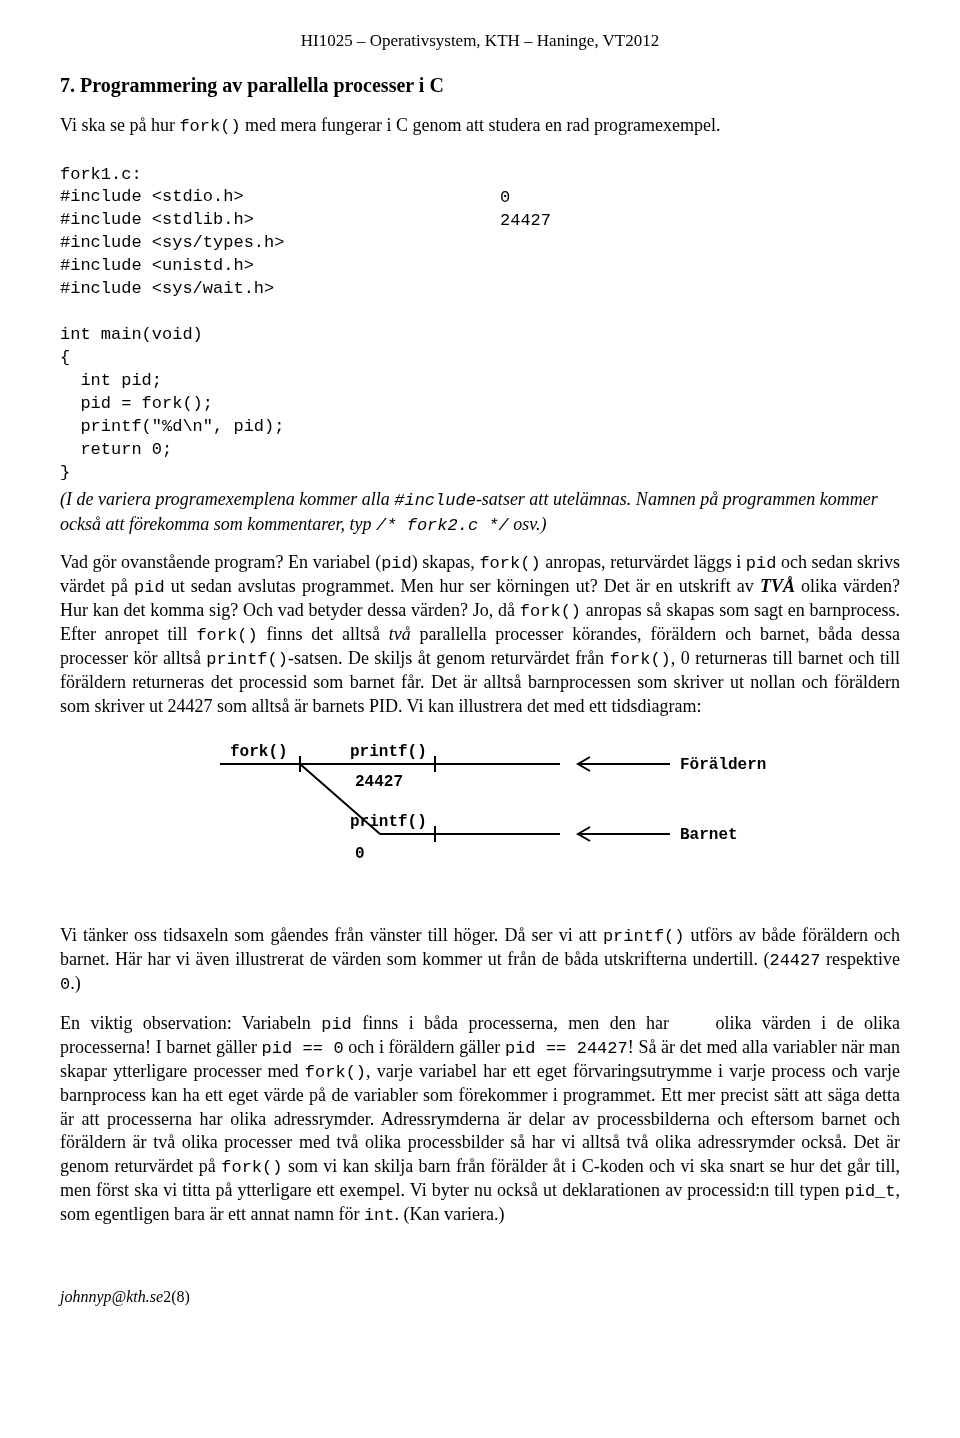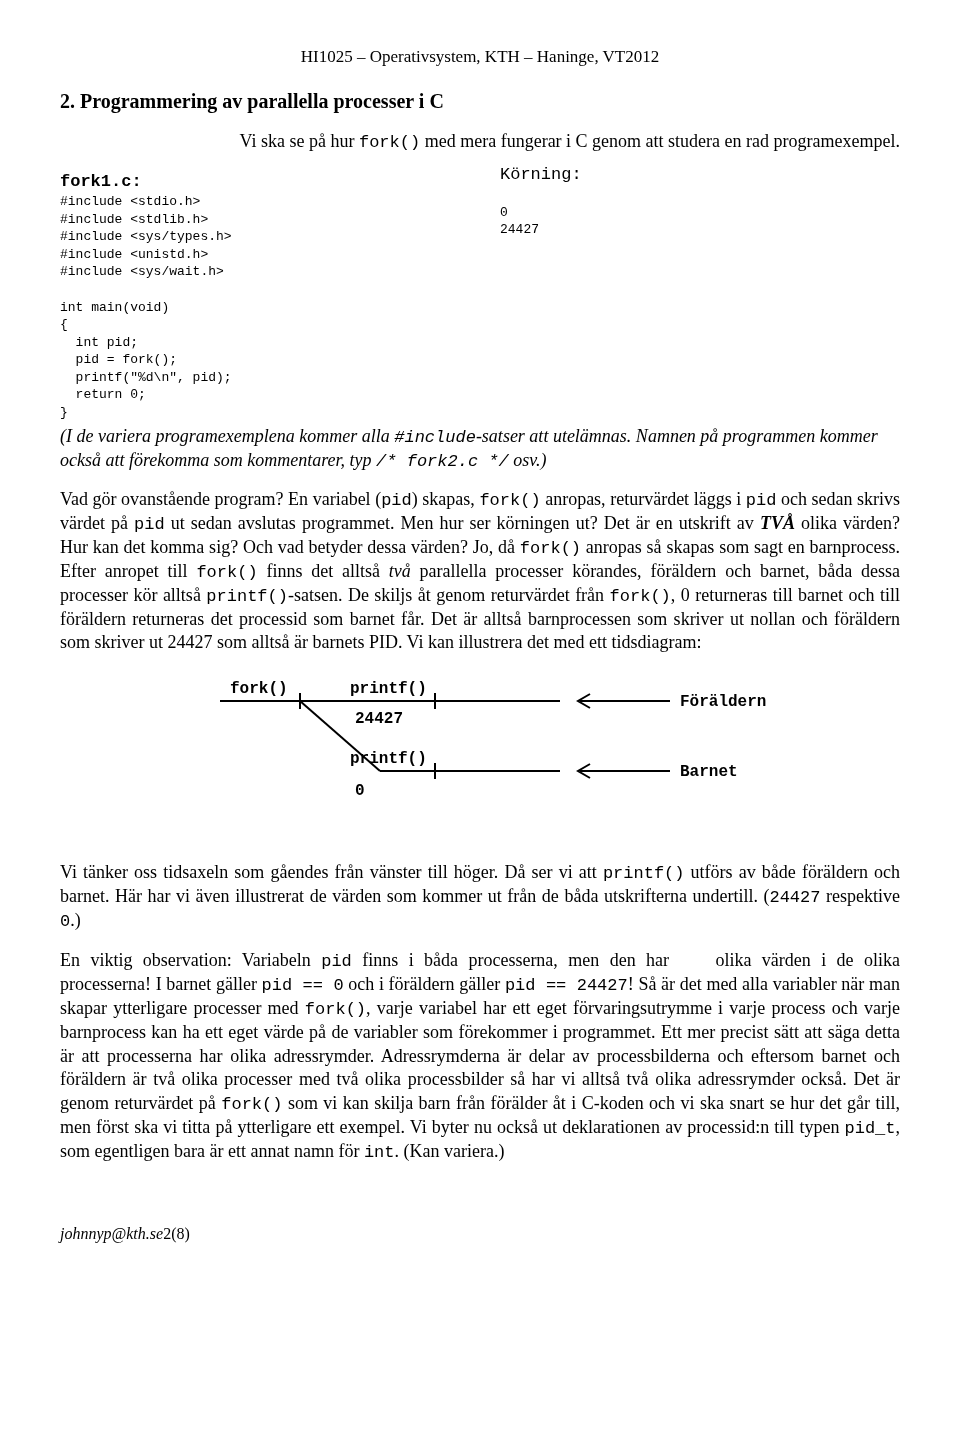--- a/index.html
+++ b/index.html
@@ -10,47 +10,45 @@
     margin: 0;
     padding: 30px 60px 40px 60px;
     width: 960px;
     box-sizing: border-box;
     line-height: 1.3;
   }
   .header-line {
     text-align: center;
     font-size: 17px;
     margin-bottom: 20px;
-    margin-top: 16px;
   }
   .section-title {
     font-weight: bold;
     font-size: 20px;
     margin-bottom: 16px;
   }
   .intro {
-    margin-bottom: 10px;
-    text-align: right;
+    margin-bottom: 26px;
   }
   .mono {
     font-family: "Courier New", Courier, monospace;
     font-size: 17px;
   }
   .two-col {
     display: flex;
     gap: 40px;
     margin-bottom: 4px;
     margin-top: 6px;
   }
   .col-left { flex: 1; }
   .col-right { flex: 1; }
   .code-block {
     white-space: pre;
     font-family: "Courier New", Courier, monospace;
-    font-size: 13px;
+    font-size: 17px;
     line-height: 1.35;
   }
   .italic-note {
     font-style: italic;
     margin-bottom: 14px;
   }
   .body-para {
     text-align: justify;
     margin-bottom: 16px;
   }
@@ -69,45 +67,44 @@
   }
   .footer-left { font-style: italic;}
   svg { overflow: visible; }
   svg text { font-family: "Courier New", Courier, monospace; font-size: 16px; font-weight: bold; fill:#000;}
 </style>
 </head>
 <body>
 
 <div class="header-line">HI1025 – Operativsystem, KTH – Haninge, VT2012</div>
 
-<div class="section-title">2. Programmering av parallella processer i C</div>
+<div class="section-title">7. Programmering av parallella processer i C</div>
 
 <div class="intro">
   <span>Vi ska se på hur </span><span class="mono">fork()</span><span> med mera fungerar i C genom att studera en rad programexempel.</span>
 </div>
 
 <div class="two-col">
   <div class="col-left">
-    <div class="mono" style="font-weight:bold;margin-top:7px;">fork1.c:</div>
+    <div class="mono" style="font-weight:normal;">fork1.c:</div>
     <div class="code-block">#include &lt;stdio.h&gt;
 #include &lt;stdlib.h&gt;
 #include &lt;sys/types.h&gt;
 #include &lt;unistd.h&gt;
 #include &lt;sys/wait.h&gt;
 
 int main(void)
 {
   int pid;
   pid = fork();
   printf("%d\n", pid);
   return 0;
 }</div>
   </div>
   <div class="col-right">
-    <div class="mono">Körning:</div>
     <div class="code-block">
 0
 24427</div>
   </div>
 </div>
 
 <div class="italic-note">
   <span>(I de variera programexemplena kommer alla </span><span class="mono" style="font-style:italic;">#include</span><span>-satser att utelämnas. Namnen på programmen kommer också att förekomma som kommentarer, typ </span><span class="mono" style="font-style:italic;">/* fork2.c */</span><span> osv.)</span>
 </div>
 

